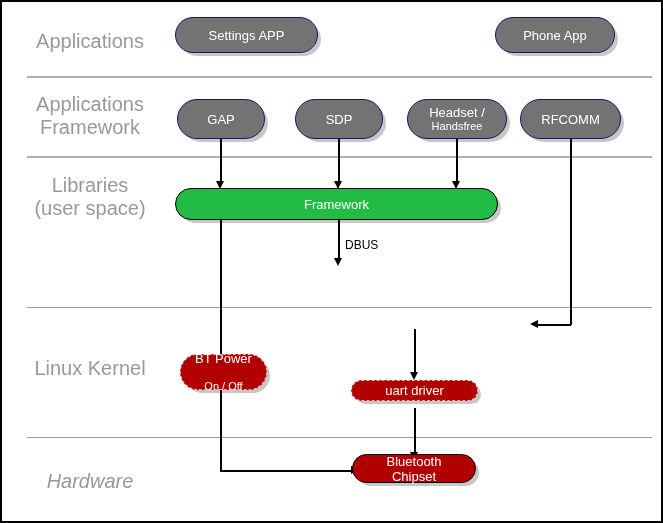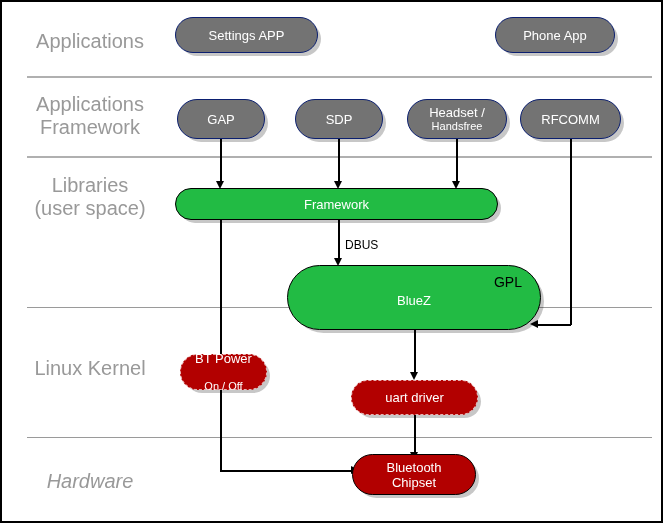--- a/index.html
+++ b/index.html
@@ -194,32 +194,28 @@
   </div>
 
   <div class="node blue" style="left:518px; top:97px; width:101px; height:40px;">
     <div class="single">RFCOMM</div>
   </div>
 
   <div class="node green" style="left:173px; top:186px; width:323px; height:32px;">
     <div class="single">Framework</div>
   </div>
 
-  <div class="node green" style="left:285px; top:263px; width:254px; height:65px;">
-    <div class="license">GPL</div>
-    <div class="single" style="margin-top:6px;">BlueZ</div>
-  </div>
 
   <div class="node red dashed" style="left:178px; top:352px; width:87px; height:36px;gap:14px;">
     <div class="line1">BT Power</div>
     <div class="line2">On / Off</div>
   </div>
 
-  <div class="node red dashed" style="left:349px; top:378px; width:127px; height:35px;">
+  <div class="node red dashed" style="left:349px; top:378px; width:127px; height:21px;">
     <div class="single">uart driver</div>
   </div>
 
-  <div class="node red" style="left:350px; top:452px; width:124px; height:41px;">
+  <div class="node red" style="left:350px; top:452px; width:124px; height:29px;">
     <div class="line1">Bluetooth</div>
     <div class="line1">Chipset</div>
   </div>
 
 </div>
 
 </body></html>

